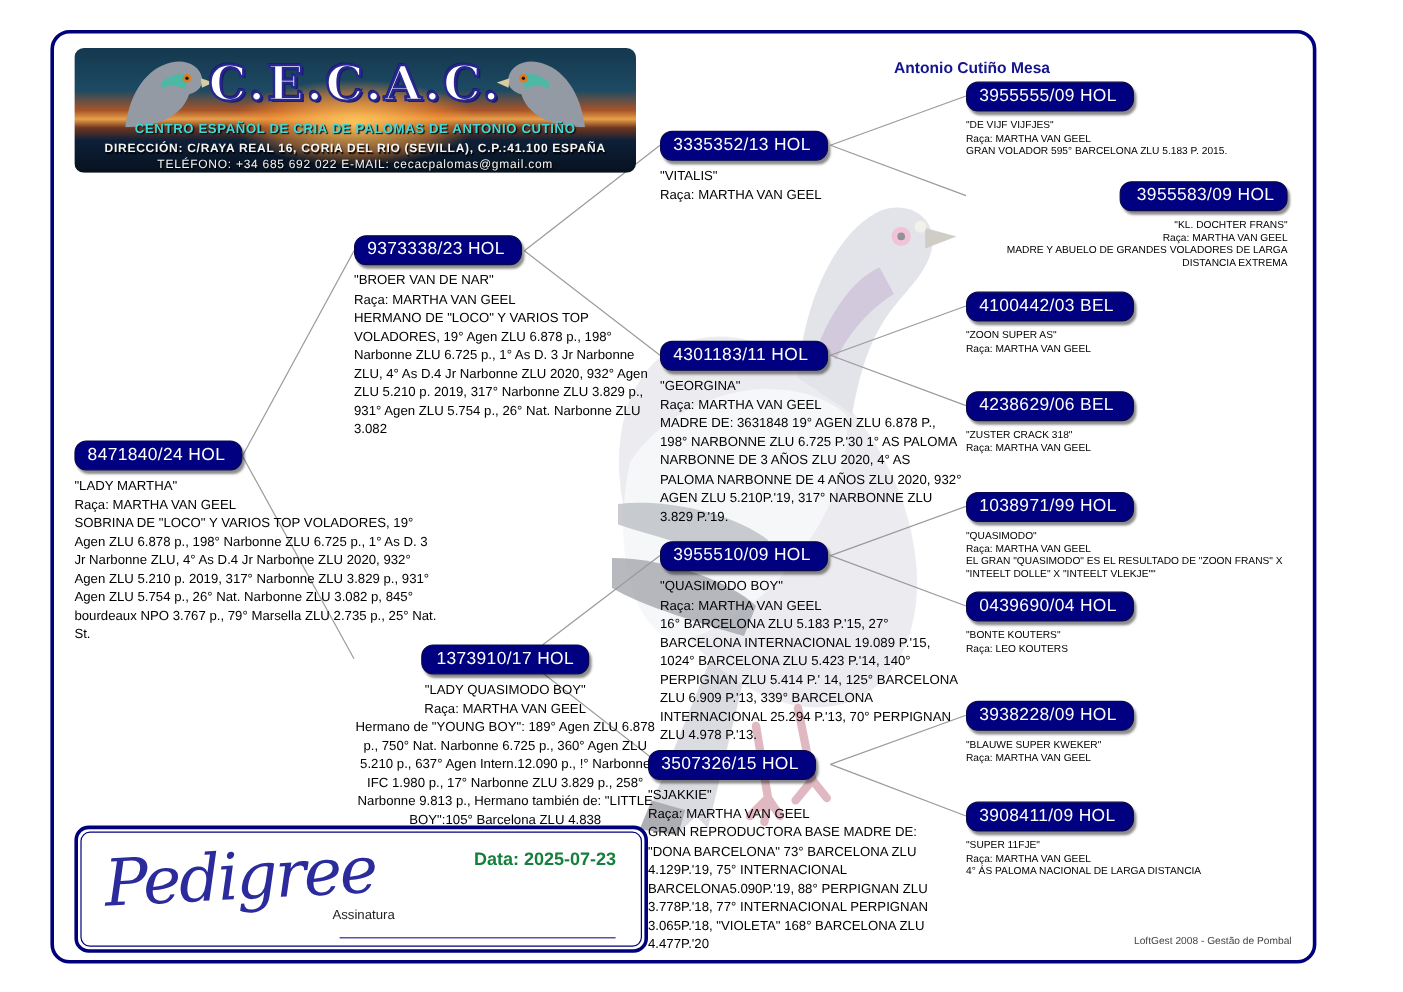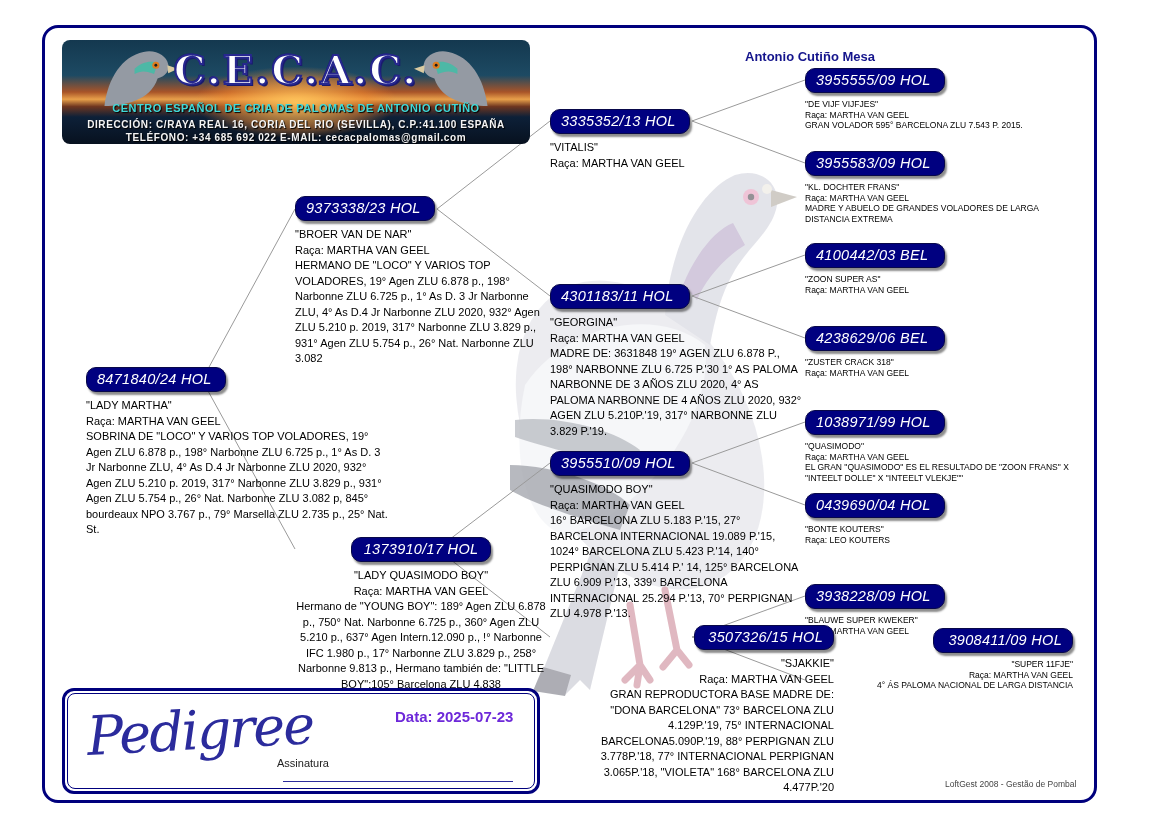--- a/index.html
+++ b/index.html
@@ -30,21 +30,21 @@
     font-size:11px;font-weight:bold;letter-spacing:.5px;color:#3fd9d9;
     text-shadow:1px 1px 1px #000;
   }
   .banner-address{
     position:absolute;left:0;right:0;top:79px;
     font-size:10px;font-weight:bold;letter-spacing:.6px;color:#f4f4f4;
     text-shadow:1px 1px 1px #000;
   }
   .banner-contact{
     position:absolute;left:0;right:0;top:92px;
-    font-size:10px;font-weight:bold;letter-spacing:.6px;color:#f4f4f4;
+    font-size:10px;font-weight:normal;letter-spacing:.6px;color:#f4f4f4;
     text-shadow:1px 1px 1px #000;
   }
   .pigeon-head{position:absolute;top:4px;width:86px;height:62px;}
   .pigeon-head.left{left:34px;}
   .pigeon-head.right{right:34px;transform:scaleX(-1);}
   
   .owner{
     position:absolute;left:745px;top:37px;font-size:13px;font-weight:bold;color:#14148c;margin-top:12px;
   }
   
@@ -52,41 +52,41 @@
   
   .connectors{position:absolute;left:0;top:0;pointer-events:none;}
   
   .node{position:absolute;}
   .tag{
     display:inline-block;background:#000080;color:#ffffff;
     border:1px solid #08084a;border-radius:10px;
     padding:3px 10px 4px 10px;min-width:118px;
     font-size:14.5px;letter-spacing:.3px;
     box-shadow:2px 3px 2px rgba(0,0,0,.45);
-    position:relative;z-index:3;font-style:italic;
+    position:relative;z-index:3;
   }
   .info{margin-top:6px;position:relative;z-index:2;}
   .bird-name,.bird-breed,.bird-notes{font-size:11px;line-height:15.5px;}
   .node.small .bird-name,.node.small .bird-breed,.node.small .bird-notes{
     font-size:8.5px;line-height:10.5px;
   }
   
   .pedigree-box{
     position:absolute;left:62px;top:688px;width:472px;height:100px;
     border:3px solid #00007d;border-radius:12px;background:#fff;
   }
   .pedigree-box::before{
     content:"";position:absolute;inset:2px;border:1px solid #00007d;border-radius:8px;
   }
   .pedigree-script{
     position:absolute;left:22px;top:8px;
     font-family:"DejaVu Serif", serif;font-style:italic;font-size:54px;
     color:#2b2b9c;transform:rotate(-3deg);letter-spacing:-2px;
   }
-  .date-text{position:absolute;left:330px;top:17px;font-size:15px;font-weight:bold;color:#6d28d9;}
+  .date-text{position:absolute;left:330px;top:17px;font-size:15px;font-weight:bold;color:#15803d;}
   .signature-row{position:absolute;left:212px;top:66px;font-size:11px;color:#222;}
   .signature-line{display:inline-block;width:230px;border-bottom:1px solid #2b2b9c;height:12px;margin-left:6px;}
   .credit{position:absolute;left:945px;top:779px;font-size:8.5px;color:#444;}
 </style>
 </head>
 <body>
 
 <div class="frame"></div>
 
 <svg class="watermark" viewBox="0 0 410 575" aria-hidden="true">
@@ -148,21 +148,21 @@
     <circle cx="64" cy="24" r="4" fill="#e07c1e"></circle>
     <circle cx="64" cy="24" r="1.6" fill="#1c1c1c"></circle>
   </svg>
   <div class="banner-subtitle">CENTRO ESPAÑOL DE CRIA DE PALOMAS DE ANTONIO CUTIÑO</div>
   <div class="banner-address">DIRECCIÓN: C/RAYA REAL 16, CORIA DEL RIO (SEVILLA), C.P.:41.100 ESPAÑA</div>
   <div class="banner-contact">TELÉFONO: +34 685 692 022    E-MAIL: cecacpalomas@gmail.com</div>
 </div>
 
 <div class="owner">Antonio Cutiño Mesa</div>
 
-<div class="node" style="left:62px;top:367px;width:302px;margin-left:24px;">
+<div class="node" style="left:62px;top:367px;width:302px;">
   <div class="tag"><span>8471840/24 HOL</span></div>
   <div class="info">
     <div class="bird-name">"LADY MARTHA"</div>
     <div class="bird-breed">Raça: MARTHA VAN GEEL</div>
     <div class="bird-notes">SOBRINA DE "LOCO" Y VARIOS TOP VOLADORES, 19° Agen ZLU 6.878 p., 198° Narbonne ZLU 6.725 p., 1° As D. 3 Jr Narbonne ZLU, 4° As D.4 Jr Narbonne ZLU 2020, 932° Agen ZLU 5.210 p. 2019, 317° Narbonne ZLU 3.829 p., 931° Agen ZLU 5.754 p., 26° Nat. Narbonne ZLU 3.082 p, 845° bourdeaux NPO 3.767 p., 79° Marsella ZLU 2.735 p., 25° Nat. St.</div>
   </div>
 </div>
 
 <div class="node" style="left:295px;top:196px;width:252px;">
   <div class="tag"><span>9373338/23 HOL</span></div>
@@ -201,39 +201,39 @@
 
 <div class="node" style="left:550px;top:451px;width:252px;">
   <div class="tag"><span>3955510/09 HOL</span></div>
   <div class="info">
     <div class="bird-name">"QUASIMODO BOY"</div>
     <div class="bird-breed">Raça: MARTHA VAN GEEL</div>
     <div class="bird-notes">16° BARCELONA ZLU 5.183 P.'15,  27° BARCELONA INTERNACIONAL 19.089 P.'15, 1024° BARCELONA ZLU 5.423 P.'14, 140° PERPIGNAN ZLU 5.414 P.' 14,  125° BARCELONA ZLU 6.909 P.'13,  339° BARCELONA INTERNACIONAL 25.294 P.'13, 70° PERPIGNAN ZLU 4.978 P.'13.</div>
   </div>
 </div>
 
-<div class="node" style="left:582px;top:625px;width:252px;text-align:right;">
+<div class="node" style="left:540px;top:625px;width:252px;">
   <div class="tag"><span>3507326/15 HOL</span></div>
   <div class="info">
     <div class="bird-name">"SJAKKIE"</div>
     <div class="bird-breed">Raça: MARTHA VAN GEEL</div>
     <div class="bird-notes">GRAN REPRODUCTORA BASE MADRE DE:  "DONA BARCELONA" 73° BARCELONA ZLU 4.129P.'19,  75° INTERNACIONAL BARCELONA5.090P.'19, 88° PERPIGNAN ZLU 3.778P.'18, 77° INTERNACIONAL PERPIGNAN 3.065P.'18, "VIOLETA" 168° BARCELONA ZLU 4.477P.'20</div>
   </div>
 </div>
 
 <div class="node small" style="left:805px;top:68px;width:268px;">
   <div class="tag"><span>3955555/09 HOL</span></div>
   <div class="info">
     <div class="bird-name">"DE VIJF VIJFJES"</div>
     <div class="bird-breed">Raça: MARTHA VAN GEEL</div>
-    <div class="bird-notes">GRAN VOLADOR 595° BARCELONA ZLU 7.543 P. 2015.</div>
-  </div>
-</div>
-
-<div class="node small" style="left:805px;top:151px;width:268px;">
+    <div class="bird-notes">GRAN VOLADOR 595° BARCELONA ZLU 5.183 P. 2015.</div>
+  </div>
+</div>
+
+<div class="node small" style="left:805px;top:151px;width:268px;text-align:right;">
   <div class="tag"><span>3955583/09 HOL</span></div>
   <div class="info">
     <div class="bird-name">"KL. DOCHTER FRANS"</div>
     <div class="bird-breed">Raça: MARTHA VAN GEEL</div>
     <div class="bird-notes">MADRE Y ABUELO DE GRANDES VOLADORES DE LARGA DISTANCIA EXTREMA</div>
   </div>
 </div>
 
 <div class="node small" style="left:805px;top:243px;width:268px;">
   <div class="tag"><span>4100442/03 BEL</span></div>
@@ -273,21 +273,21 @@
 
 <div class="node small" style="left:805px;top:584px;width:268px;">
   <div class="tag"><span>3938228/09 HOL</span></div>
   <div class="info">
     <div class="bird-name">"BLAUWE SUPER KWEKER"</div>
     <div class="bird-breed">Raça: MARTHA VAN GEEL</div>
     <div class="bird-notes"></div>
   </div>
 </div>
 
-<div class="node small" style="left:805px;top:628px;width:268px;text-align:right;">
+<div class="node small" style="left:805px;top:668px;width:268px;">
   <div class="tag"><span>3908411/09 HOL</span></div>
   <div class="info">
     <div class="bird-name">"SUPER 11FJE"</div>
     <div class="bird-breed">Raça: MARTHA VAN GEEL</div>
     <div class="bird-notes">4° ÁS PALOMA NACIONAL DE LARGA DISTANCIA</div>
   </div>
 </div>
 
 <div class="pedigree-box">
   <div class="pedigree-script">Pedigree</div>

